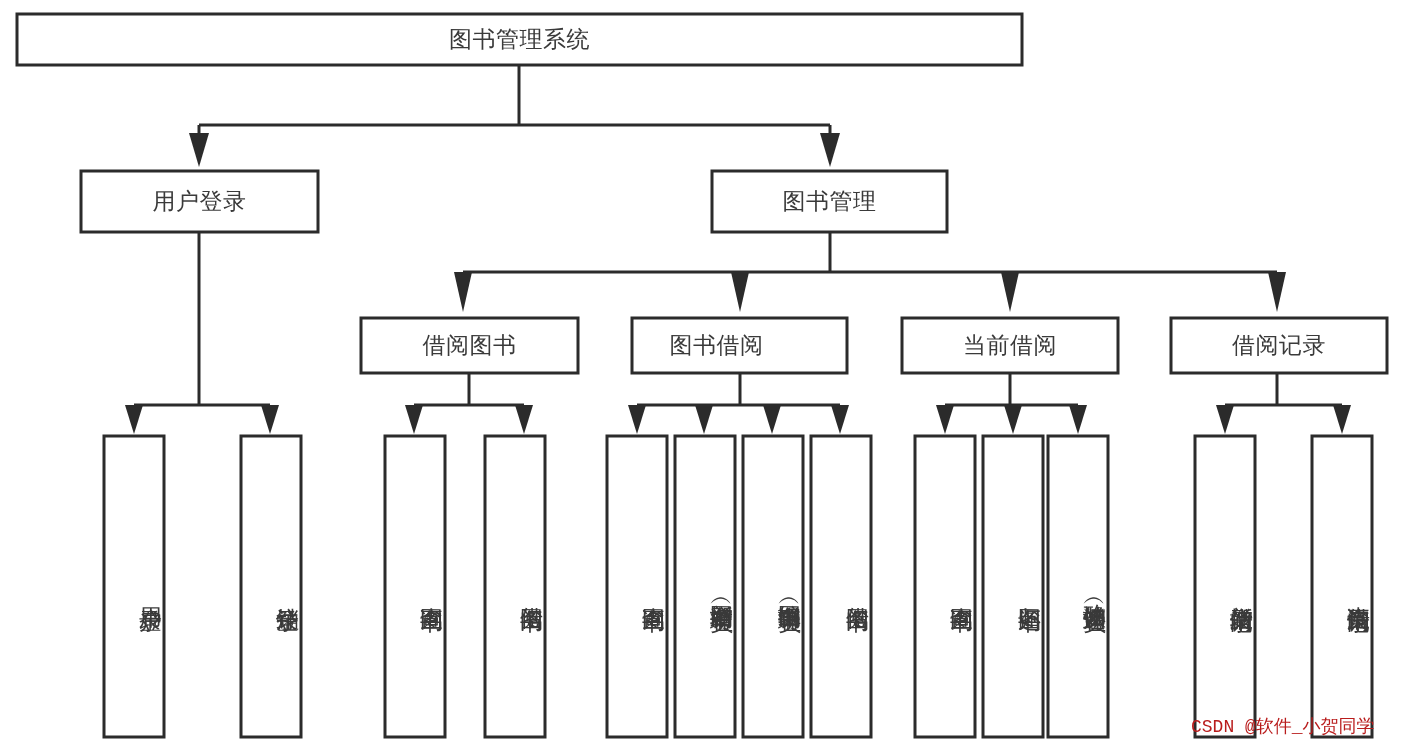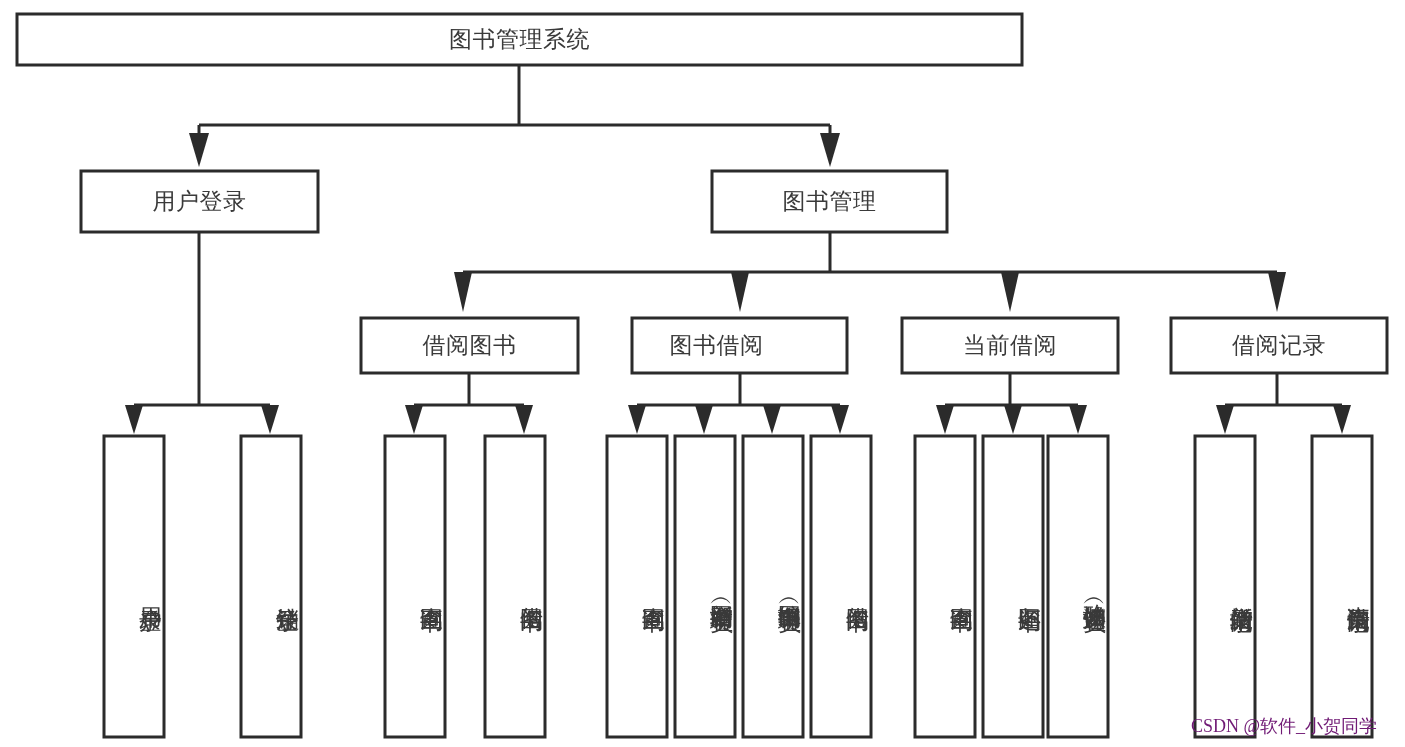--- a/index.html
+++ b/index.html
@@ -64,22 +64,22 @@
     font-size: 23px;
     padding-top: 8px;
     line-height: 1.18;
     letter-spacing: 1px;
   }
   .watermark {
     position: absolute;
     left: 1191px;
     top: 714px;
     font-size: 18px;
-    color: #701a75;
-    font-family: Liberation Serif, serif;
+    color: #b91c1c;
+    font-family: Liberation Mono, monospace;
     white-space: nowrap;
     pointer-events: none;
   }
 </style>
 </head>
 <body>
 
 <div id="diagram-root">
 
   <svg class="diagram-svg" viewBox="0 0 1405 747">

